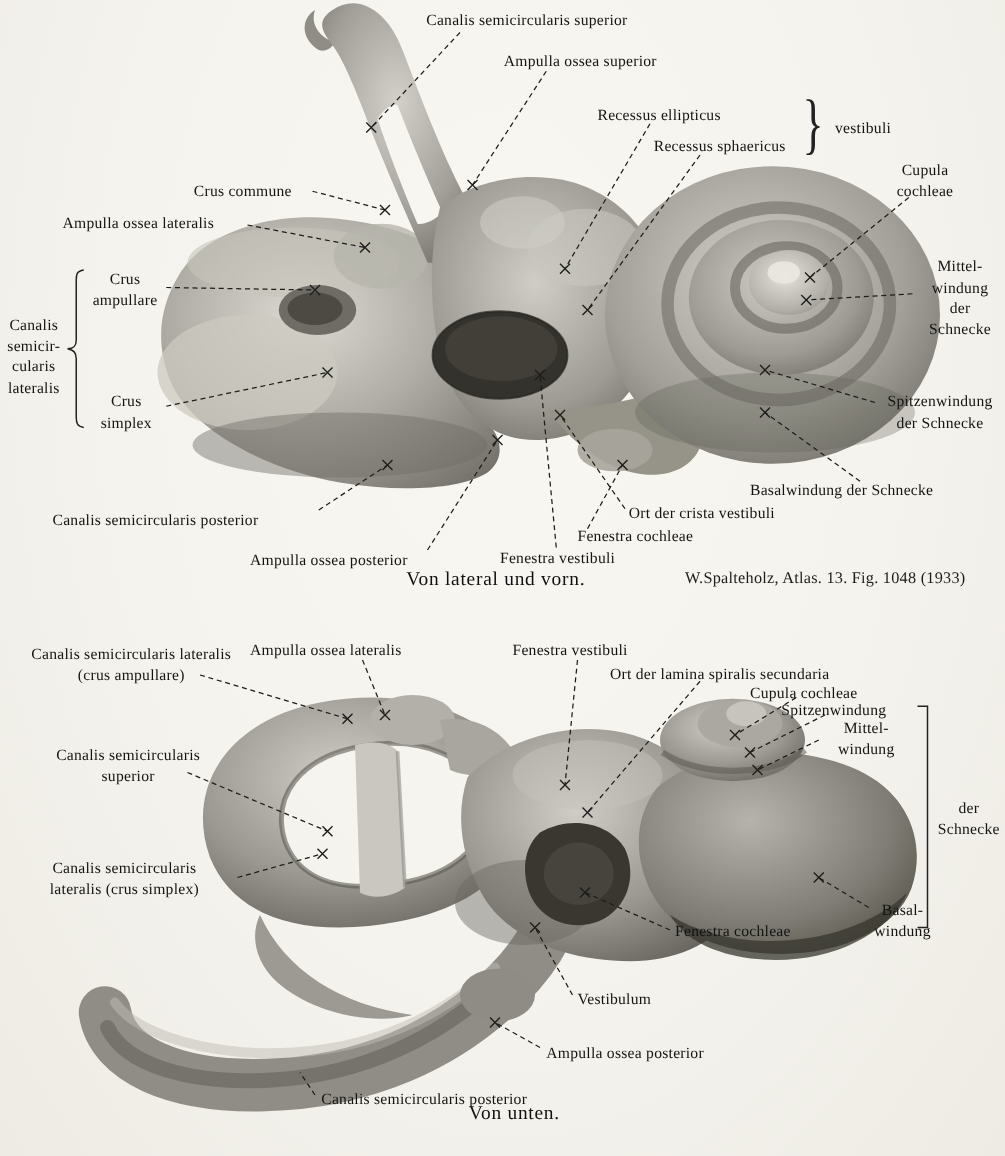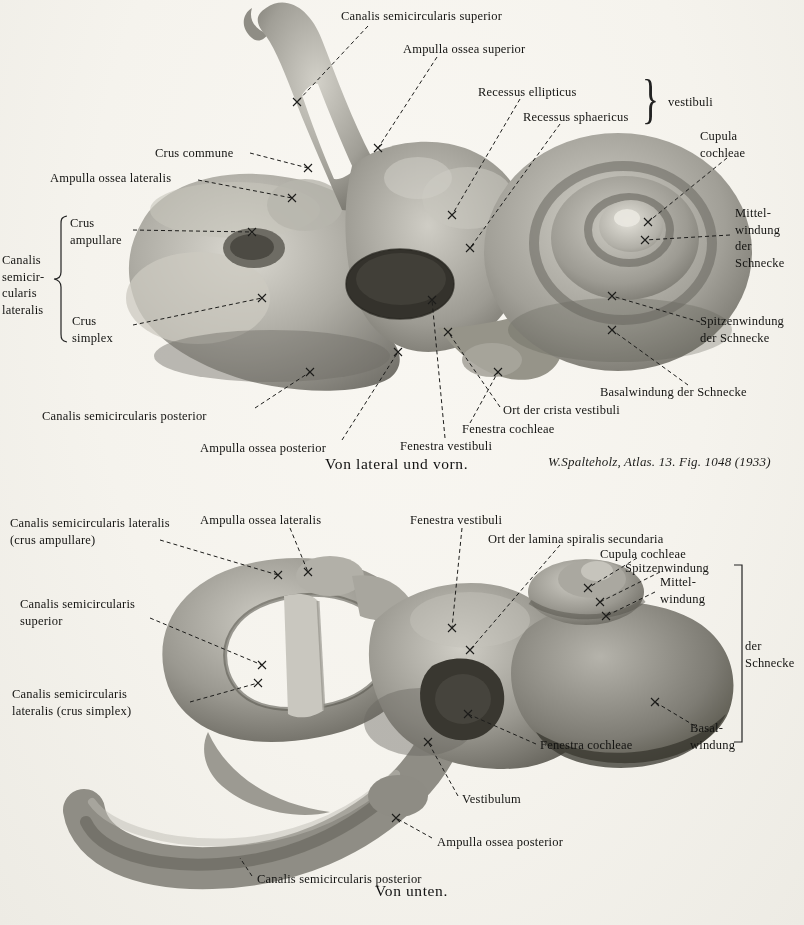--- a/index.html
+++ b/index.html
@@ -7,26 +7,26 @@
   .page{
     position:relative;width:804px;height:925px;overflow:hidden;
     background:radial-gradient(ellipse at 50% 30%, #f9f7f2 0%, #f5f3ed 55%, #edebe4 100%);
     font-family:"Liberation Serif", serif;color:#151513;
   }
   .art{position:absolute;left:0;}
   .lbl{
     position:absolute;font-size:12.5px;line-height:1.32;letter-spacing:.2px;
     white-space:pre-line;color:#141412;font-family:Liberation Serif, serif;
   }
-  .c{}
+  .c{text-align:center;}
   .caption{
     position:absolute;font-weight:normal;font-size:15.5px;letter-spacing:.6px;color:#101010;
   }
   .attr{
-    position:absolute;font-style:italic;font-size:13px;letter-spacing:.2px;color:#1d1d1b;
+    position:absolute;font-size:13px;letter-spacing:.2px;color:#1d1d1b;
   }
   .brace{
     position:absolute;font-size:54px;line-height:1;color:#222;
     transform:scaleX(.65);transform-origin:left top;font-family:"Liberation Serif",serif;
   }
 </style>
 </head>
 <body>
 
 <div class="page">

